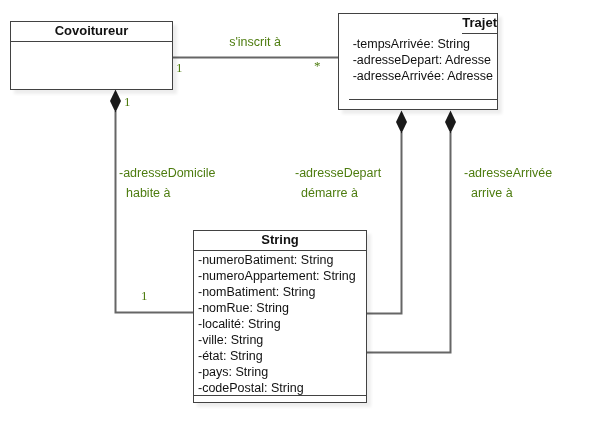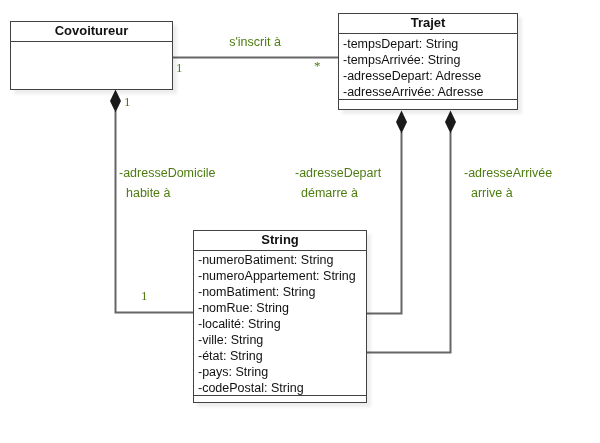--- a/index.html
+++ b/index.html
@@ -52,21 +52,21 @@
     font-size: 12.5px;
     line-height: 16px;
     white-space: nowrap;
   }
   .uml-empty {
     flex: 1;
     background: #ffffff;
   }
   #class-covoitureur { left: 10px;  top: 21px;  width: 163px; height: 69px; }
   #class-covoitureur .uml-attrs { height: 41px; padding-top: 3px; }
-  #class-trajet      { left: 338px; top: 13px;  width: 180px; height: 97px; }
+  #class-trajet      { left: 338px; top: 13px;  width: 160px; height: 97px; align-items: flex-end; }
   #class-trajet .uml-attrs { height: 66px; }
   #class-adresse     { left: 193px; top: 230px; width: 174px; height: 173px; }
   #class-adresse .uml-attrs { height: 145px; padding-top: 1px; }
 
   .edge-label {
     position: absolute;
     z-index: 3;
     font-size: 12.5px;
     line-height: 15px;
     white-space: nowrap;
@@ -104,21 +104,20 @@
   </svg>
 
   <div class="uml-class" id="class-covoitureur">
     <div class="uml-title">Covoitureur</div>
     <div class="uml-empty"></div>
   </div>
 
   <div class="uml-class" id="class-trajet">
     <div class="uml-title">Trajet</div>
     <div class="uml-attrs">
-      <div class="attr">-tempsDepart: String</div>
       <div class="attr">-tempsArrivée: String</div>
       <div class="attr">-adresseDepart: Adresse</div>
       <div class="attr">-adresseArrivée: Adresse</div>
     </div>
     <div class="uml-empty"></div>
   </div>
 
   <div class="uml-class" id="class-adresse">
     <div class="uml-title">String</div>
     <div class="uml-attrs">

